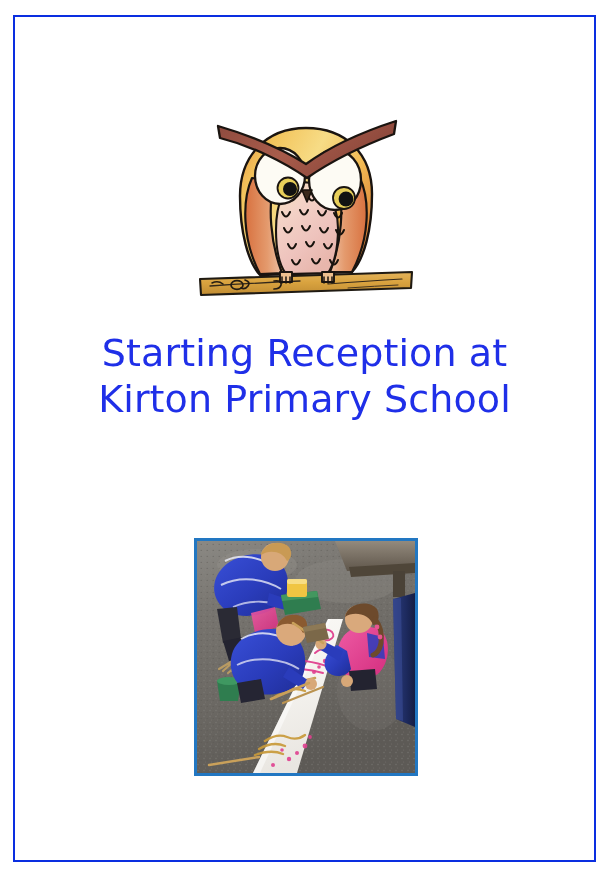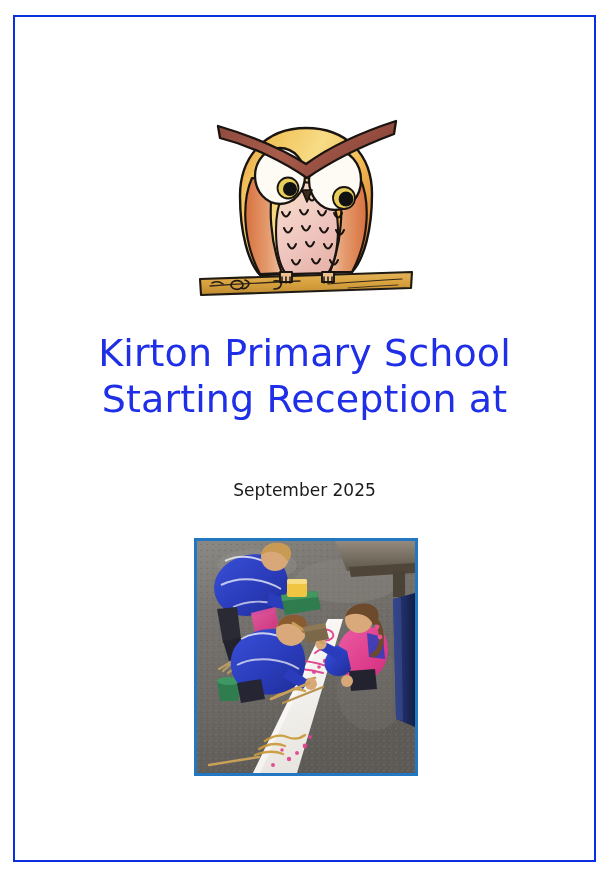--- a/index.html
+++ b/index.html
@@ -204,27 +204,24 @@
         <path d="M126,160 l0,10 l12,0 l0,-10 Z"></path>
       </g>
       <g stroke="#1a1410" stroke-width="1.5" fill="none" stroke-linecap="round">
         <path d="M86,165 l0,6 M90,165 l0,6 M94,165 l0,6"></path>
         <path d="M128,165 l0,6 M132,165 l0,6 M136,165 l0,6"></path>
       </g>
     </svg>
   </div>
 
   <div id="title-block">
+    <div class="title-line">Starting Reception at</div>
     <div class="title-line">Kirton Primary School</div>
-    <div class="title-line">Starting Reception at</div>
   </div>
 
-  <div id="date-block">
-    <span id="date-text">September 2025</span>
-  </div>
 
   <div id="photo-frame">
     <svg width="218" height="232" viewBox="0 0 218 232" xmlns="http://www.w3.org/2000/svg">
       <defs>
         <linearGradient id="groundGrad" x1="0" y1="0" x2="0.3" y2="1">
           <stop offset="0%" stop-color="#8b8984"></stop>
           <stop offset="30%" stop-color="#77746f"></stop>
           <stop offset="70%" stop-color="#6a6762"></stop>
           <stop offset="100%" stop-color="#5d5a56"></stop>
         </linearGradient>

